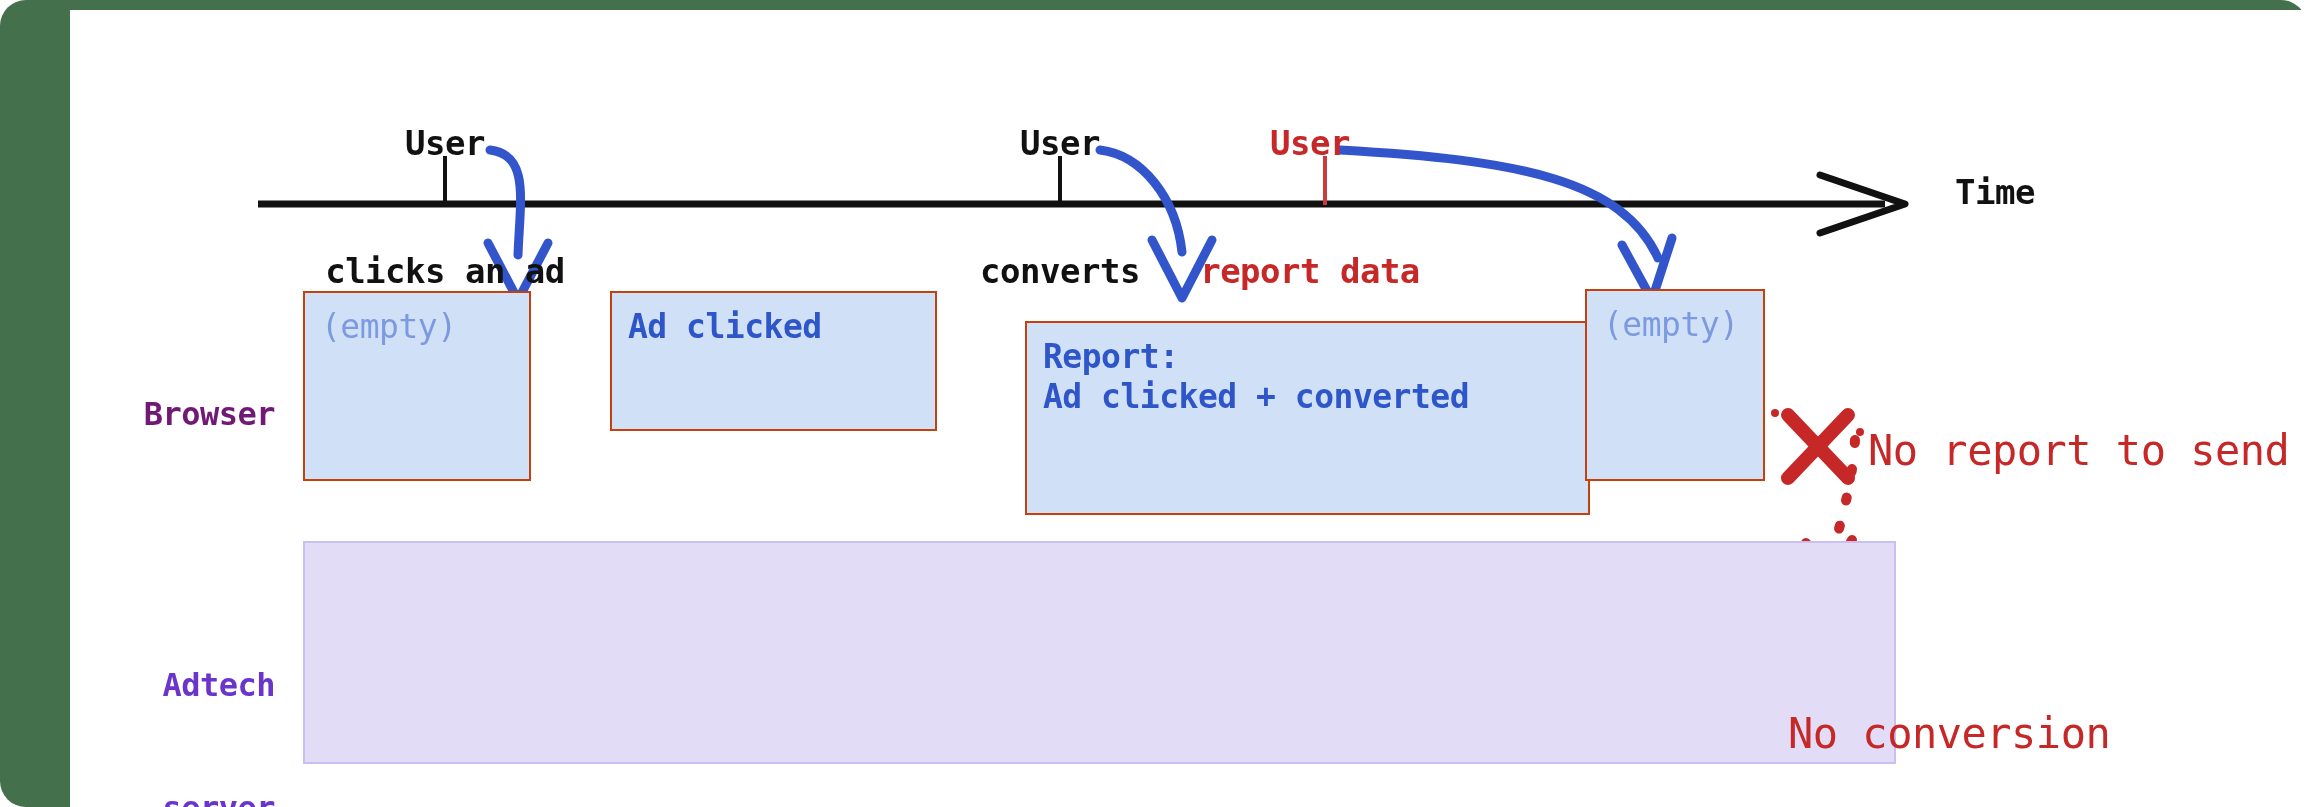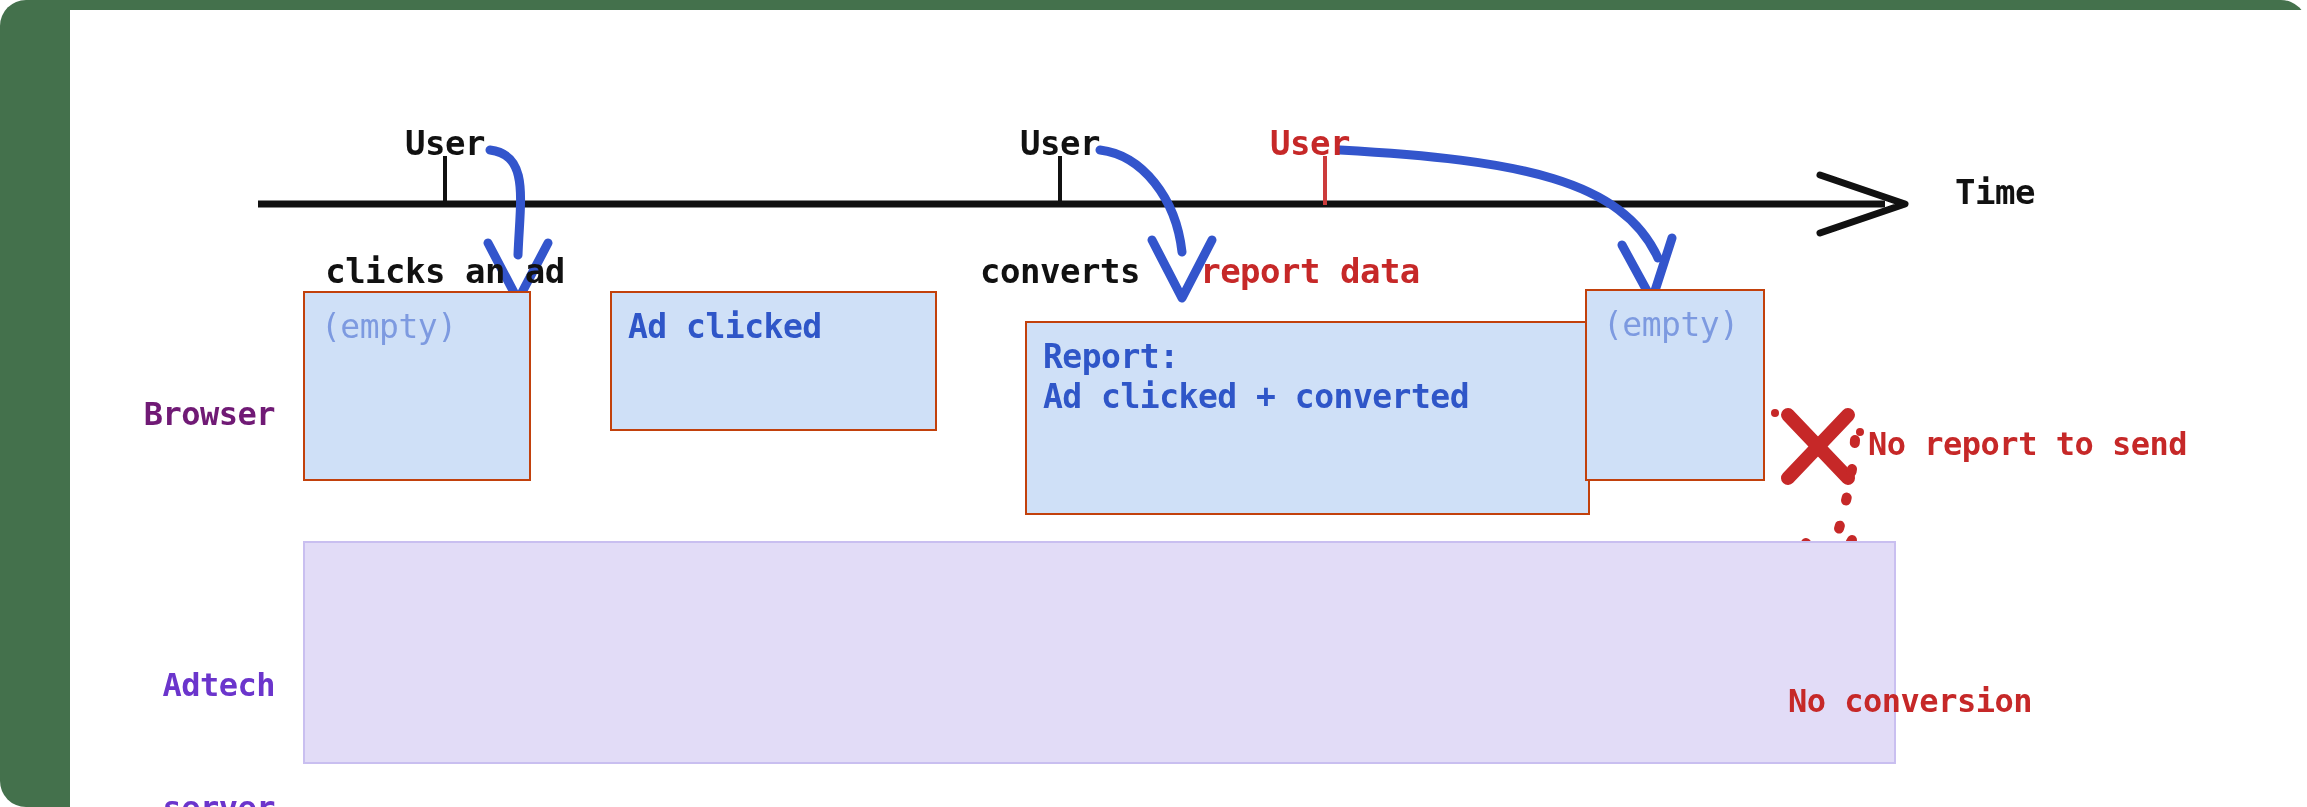--- a/index.html
+++ b/index.html
@@ -111,22 +111,22 @@
   #adtech-box {
     position: absolute;
     background: #e2dcf7;
     border: 2px solid #c9bff0;
     box-sizing: border-box;
   }
 
   
   .red-note {
     position: absolute;
-    font-size: 32px;
-    font-weight: bold;
+    font-size: 42px;
+    font-weight: normal;
     color: #c62828;
     line-height: 1.3;
     white-space: pre;
     letter-spacing: -0.5px;
   }
 </style>
 </head>
 <body>
 
 <div id="canvas">

